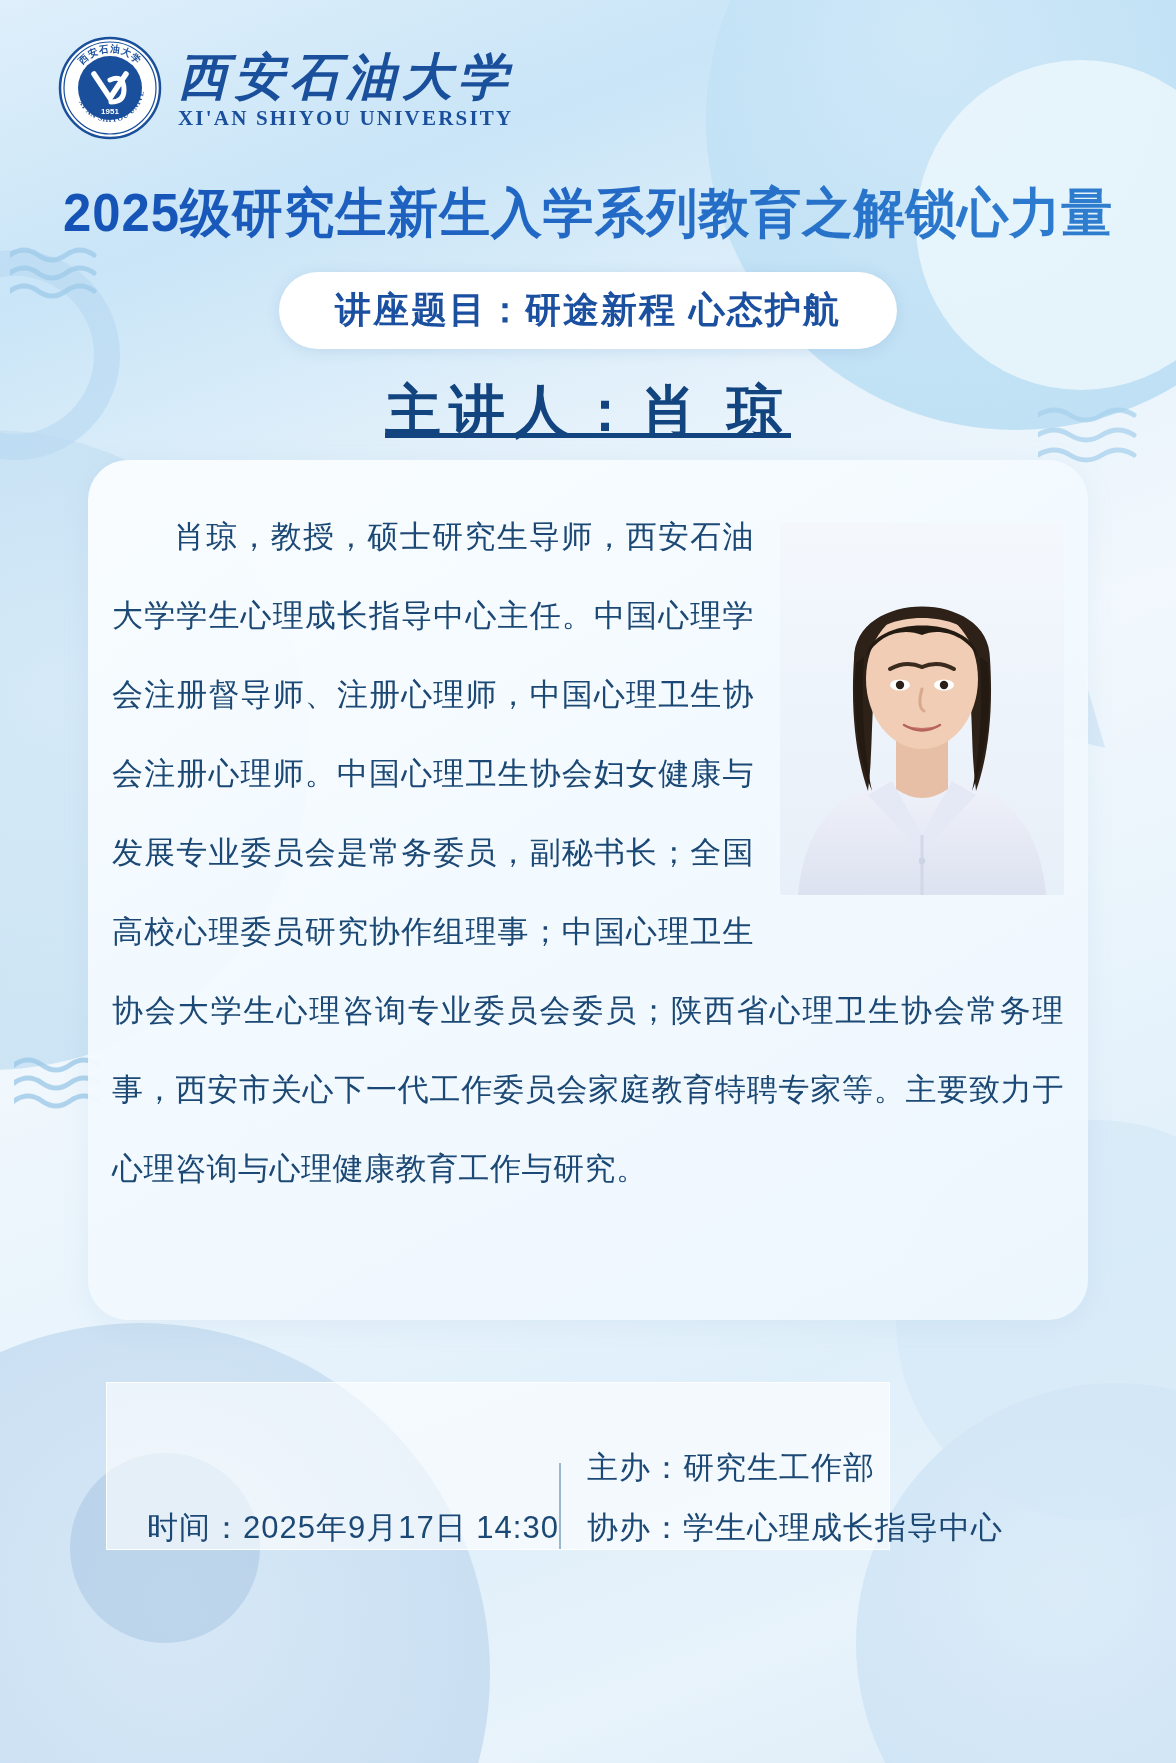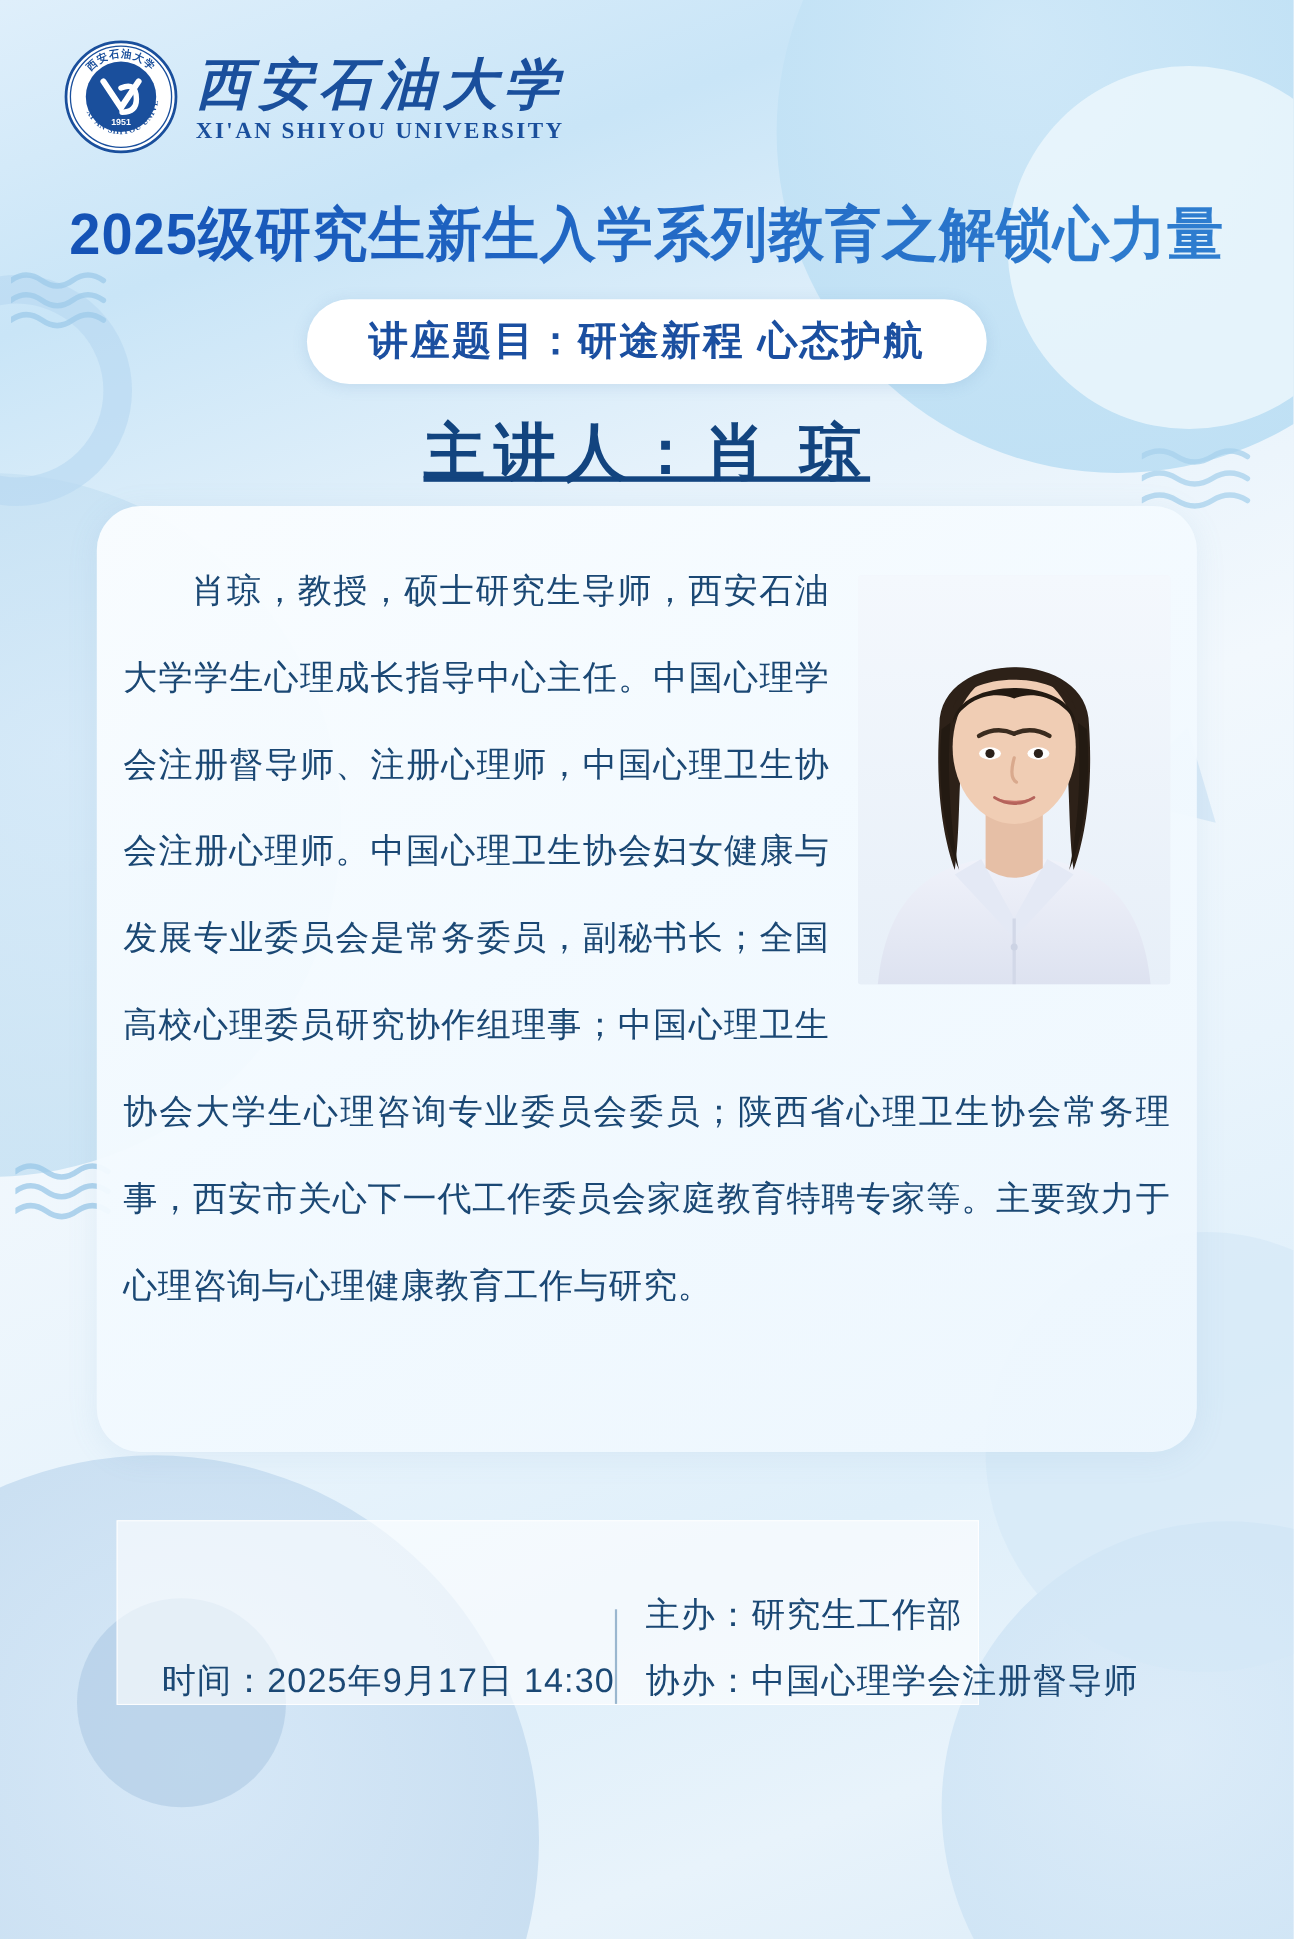--- a/index.html
+++ b/index.html
@@ -380,17 +380,17 @@
     <p>肖琼，教授，硕士研究生导师，西安石油大学学生心理成长指导中心主任。中国心理学会注册督导师、注册心理师，中国心理卫生协会注册心理师。中国心理卫生协会妇女健康与发展专业委员会是常务委员，副秘书长；全国高校心理委员研究协作组理事；中国心理卫生协会大学生心理咨询专业委员会委员；陕西省心理卫生协会常务理事，西安市关心下一代工作委员会家庭教育特聘专家等。主要致力于心理咨询与心理健康教育工作与研究。</p>
   </div>
 
   <div class="footer">
     <div class="footer-col">
       <div class="footer-line">时间：2025年9月17日 14:30</div>
     </div>
     <div class="footer-divider"></div>
     <div class="footer-col right">
       <div class="footer-line">主办：研究生工作部</div>
-      <div class="footer-line">协办：中国心理学会注册督导师</div>
+      <div class="footer-line">协办：学生心理成长指导中心</div>
     </div>
   </div>
 
 </div>
 
 </body></html>

